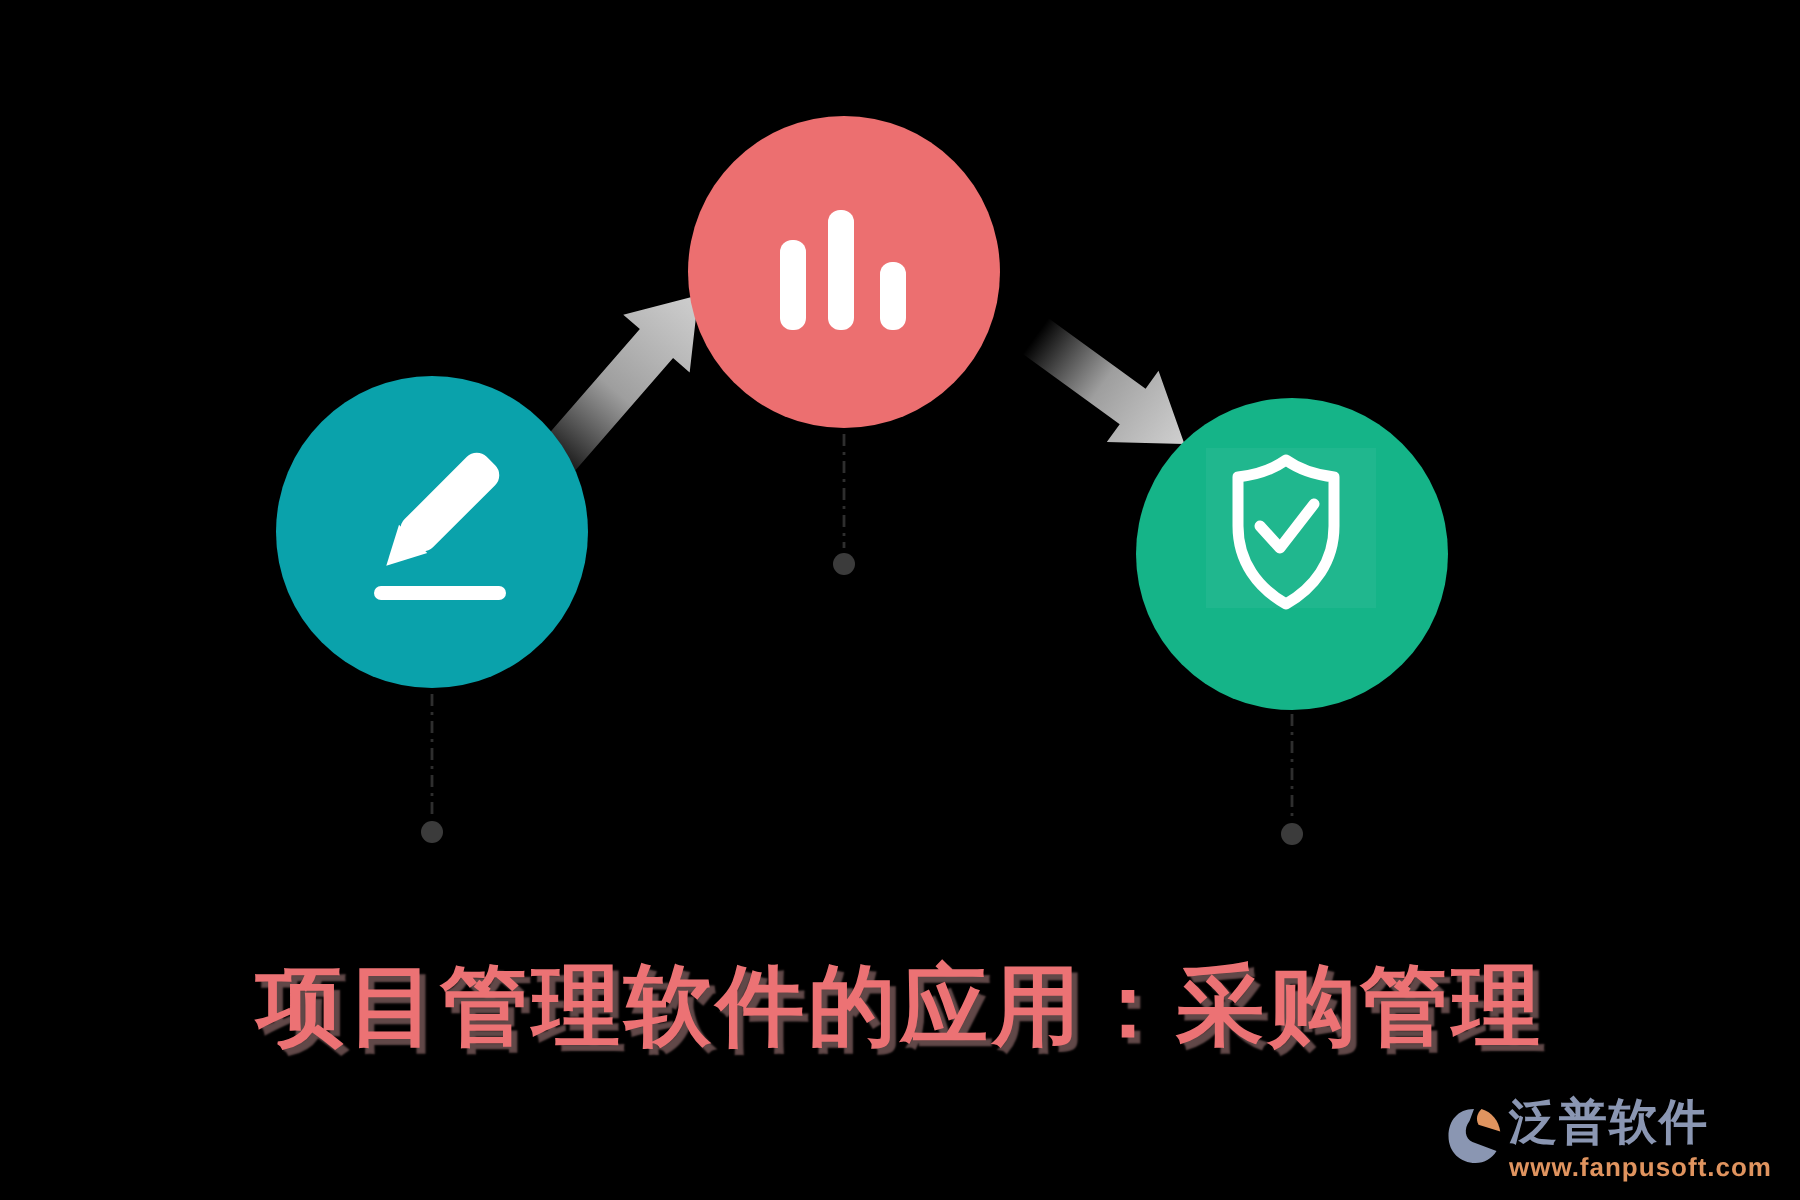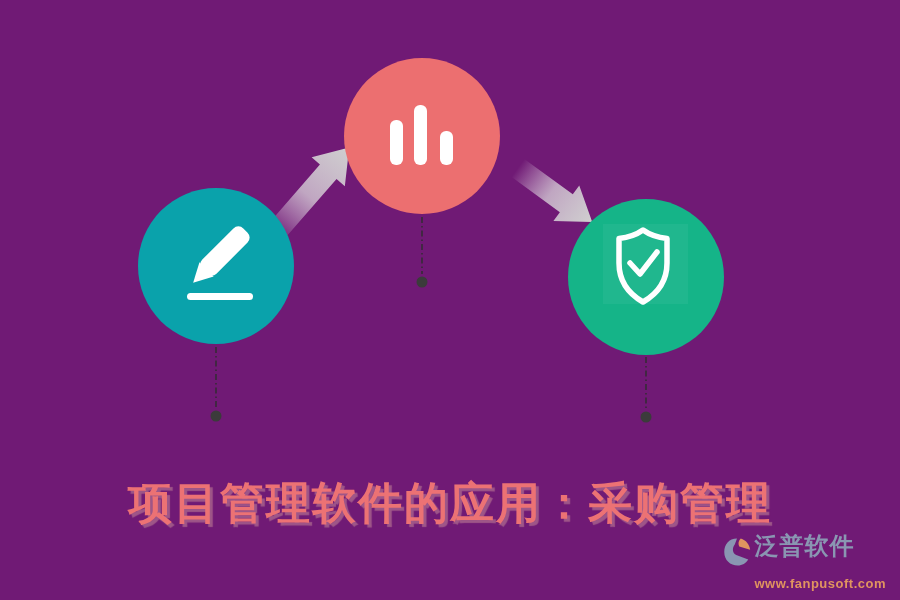--- a/index.html
+++ b/index.html
@@ -5,21 +5,21 @@
   html, body {
     margin: 0;
     padding: 0;
     background: #ffffff;
     font-family: "Liberation Sans", sans-serif;
   }
   .canvas {
     position: relative;
     width: 900px;
     height: 600px;
-    background: #701a75;
+    background: #000000;
     overflow: hidden;
   }
   .node {
     position: absolute;
     width: 156px;
     height: 156px;
   }
   .node svg { display: block; }
   .node-edit   { left: 138px; top: 188px; }
   .node-chart  { left: 344px; top:  58px; }
@@ -68,21 +68,21 @@
     line-height: 1;
     justify-content: flex-end;
   }
   .brand-name {
     font-size: 24px;
     font-weight: bold;
     color: #8a96b2;
     letter-spacing: 1px;
   }
   .brand-url {
-    margin-top: 19px;
+    margin-top: 3px;
     font-size: 13px;
     font-weight: bold;
     color: #e0945f;
     letter-spacing: 0.5px;
   }
 </style>
 </head>
 <body>
 
 <div class="canvas">

